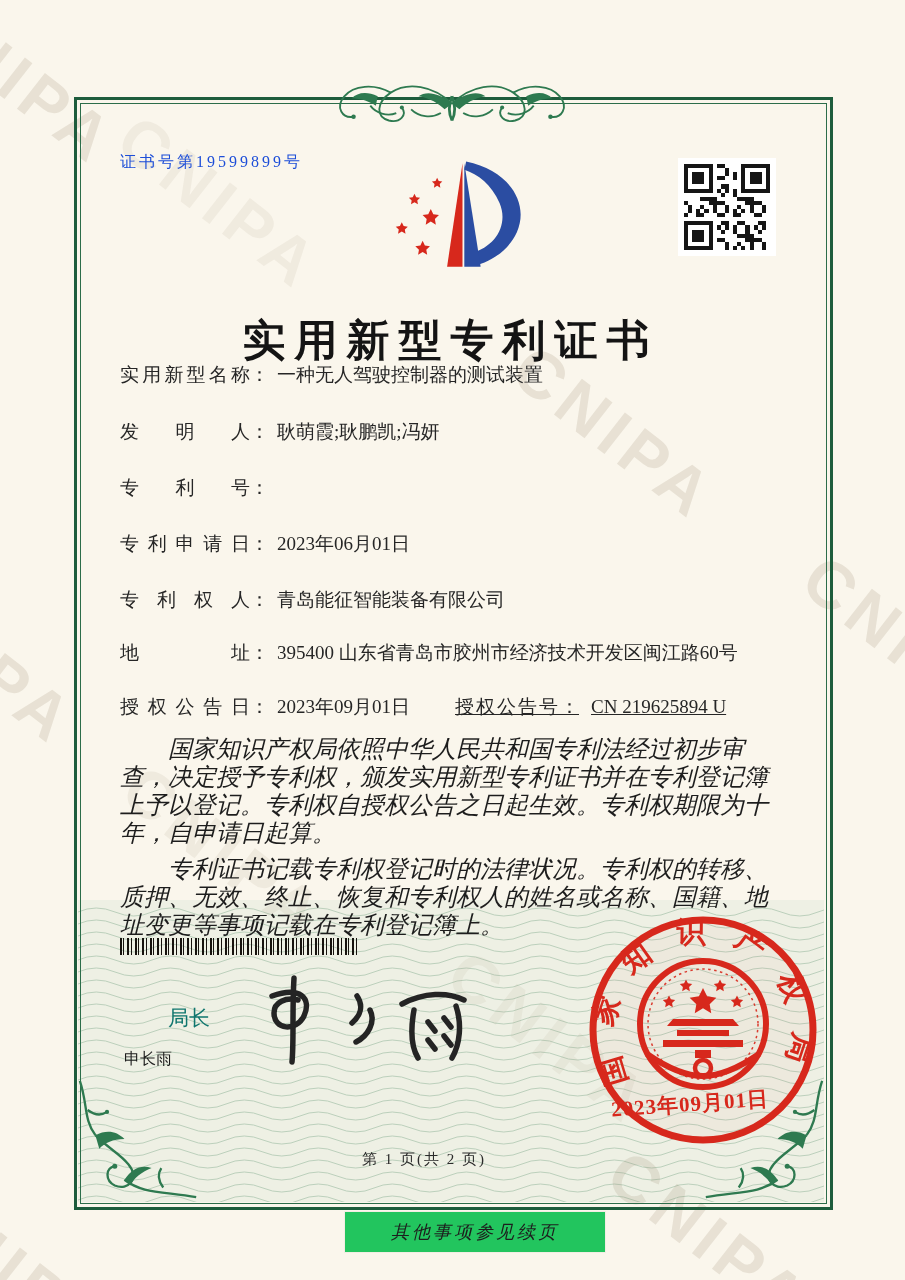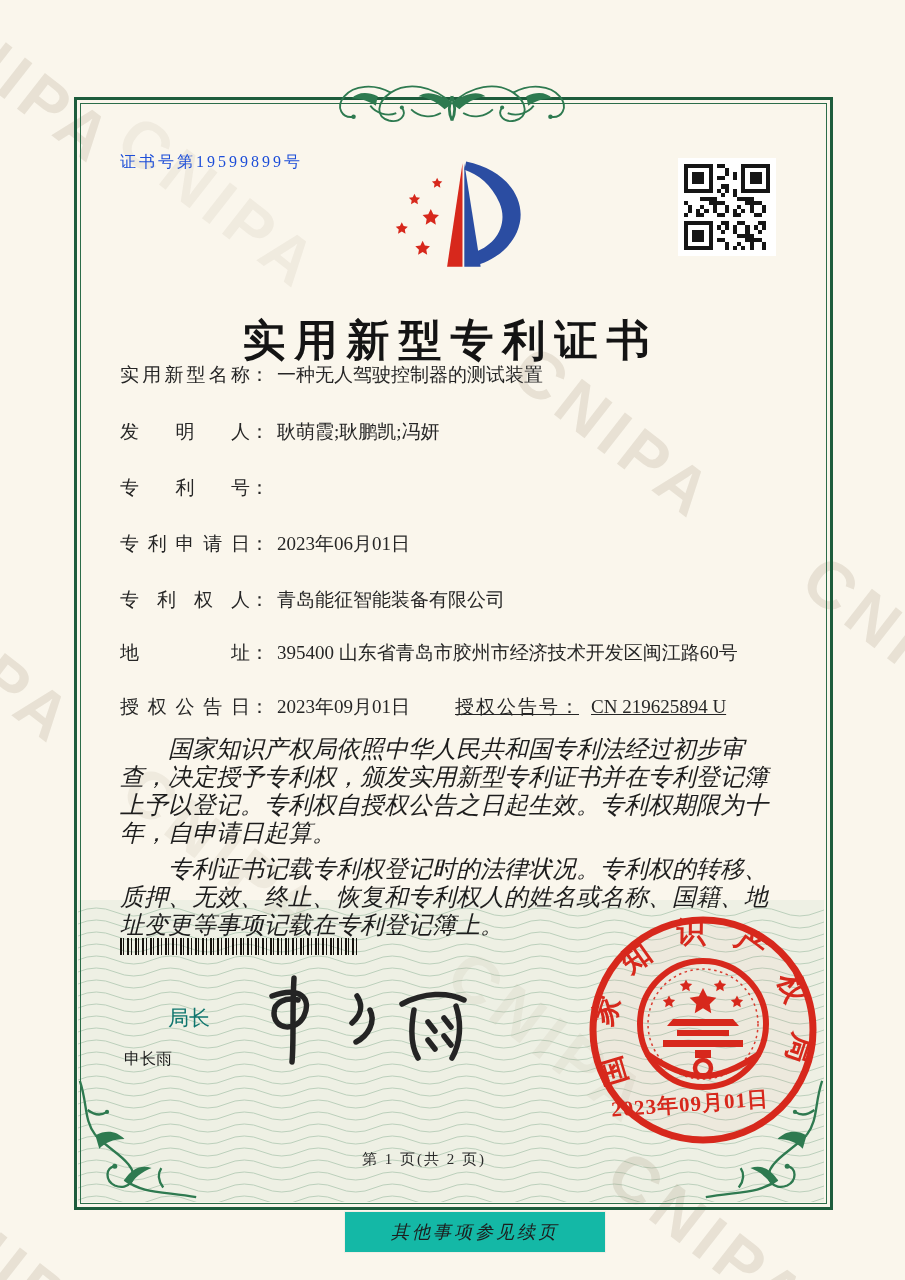--- a/index.html
+++ b/index.html
@@ -49,21 +49,21 @@
   .signer-title{position:absolute;left:124px;top:1004px;z-index:3;
     font-family:"Liberation Sans","DejaVu Sans",sans-serif;font-size:21px;color:#0f766e;margin-left:44px;}
   .signer-name{position:absolute;left:124px;top:1049px;z-index:3;
     font-family:"Liberation Sans","DejaVu Sans",sans-serif;font-size:16px;color:#1b1b1b;}
   .seal{position:absolute;left:583px;top:912px;z-index:6;}
   .seal-date{position:absolute;left:600px;top:1090px;width:180px;text-align:center;z-index:7;
     color:#d7281c;font-weight:bold;font-size:21px;letter-spacing:1px;transform:rotate(-4deg);}
   .page-info{position:absolute;left:74px;top:1150px;width:700px;text-align:center;z-index:3;
     font-size:15px;letter-spacing:2px;color:#2a2a2a;}
   .note-box{position:absolute;left:345px;top:1212px;width:260px;height:40px;z-index:3;
-    background:#14b8a6;box-shadow:0 0 0 1px rgba(120,110,80,.06);
+    background:#22c55e;box-shadow:0 0 0 1px rgba(120,110,80,.06);
     display:flex;align-items:center;justify-content:center;
     font-style:italic;font-size:18px;letter-spacing:3px;color:#1d1d1d;}
 </style>
 </head>
 <body>
 
 <span class="wm" style="left:-55px;top:-25px">CNIPA</span>
 <span class="wm" style="left:150px;top:100px;opacity:.55">CNIPA</span>
 <span class="wm" style="left:545px;top:330px">CNIPA</span>
 <span class="wm" style="left:-95px;top:555px">CNIPA</span>

